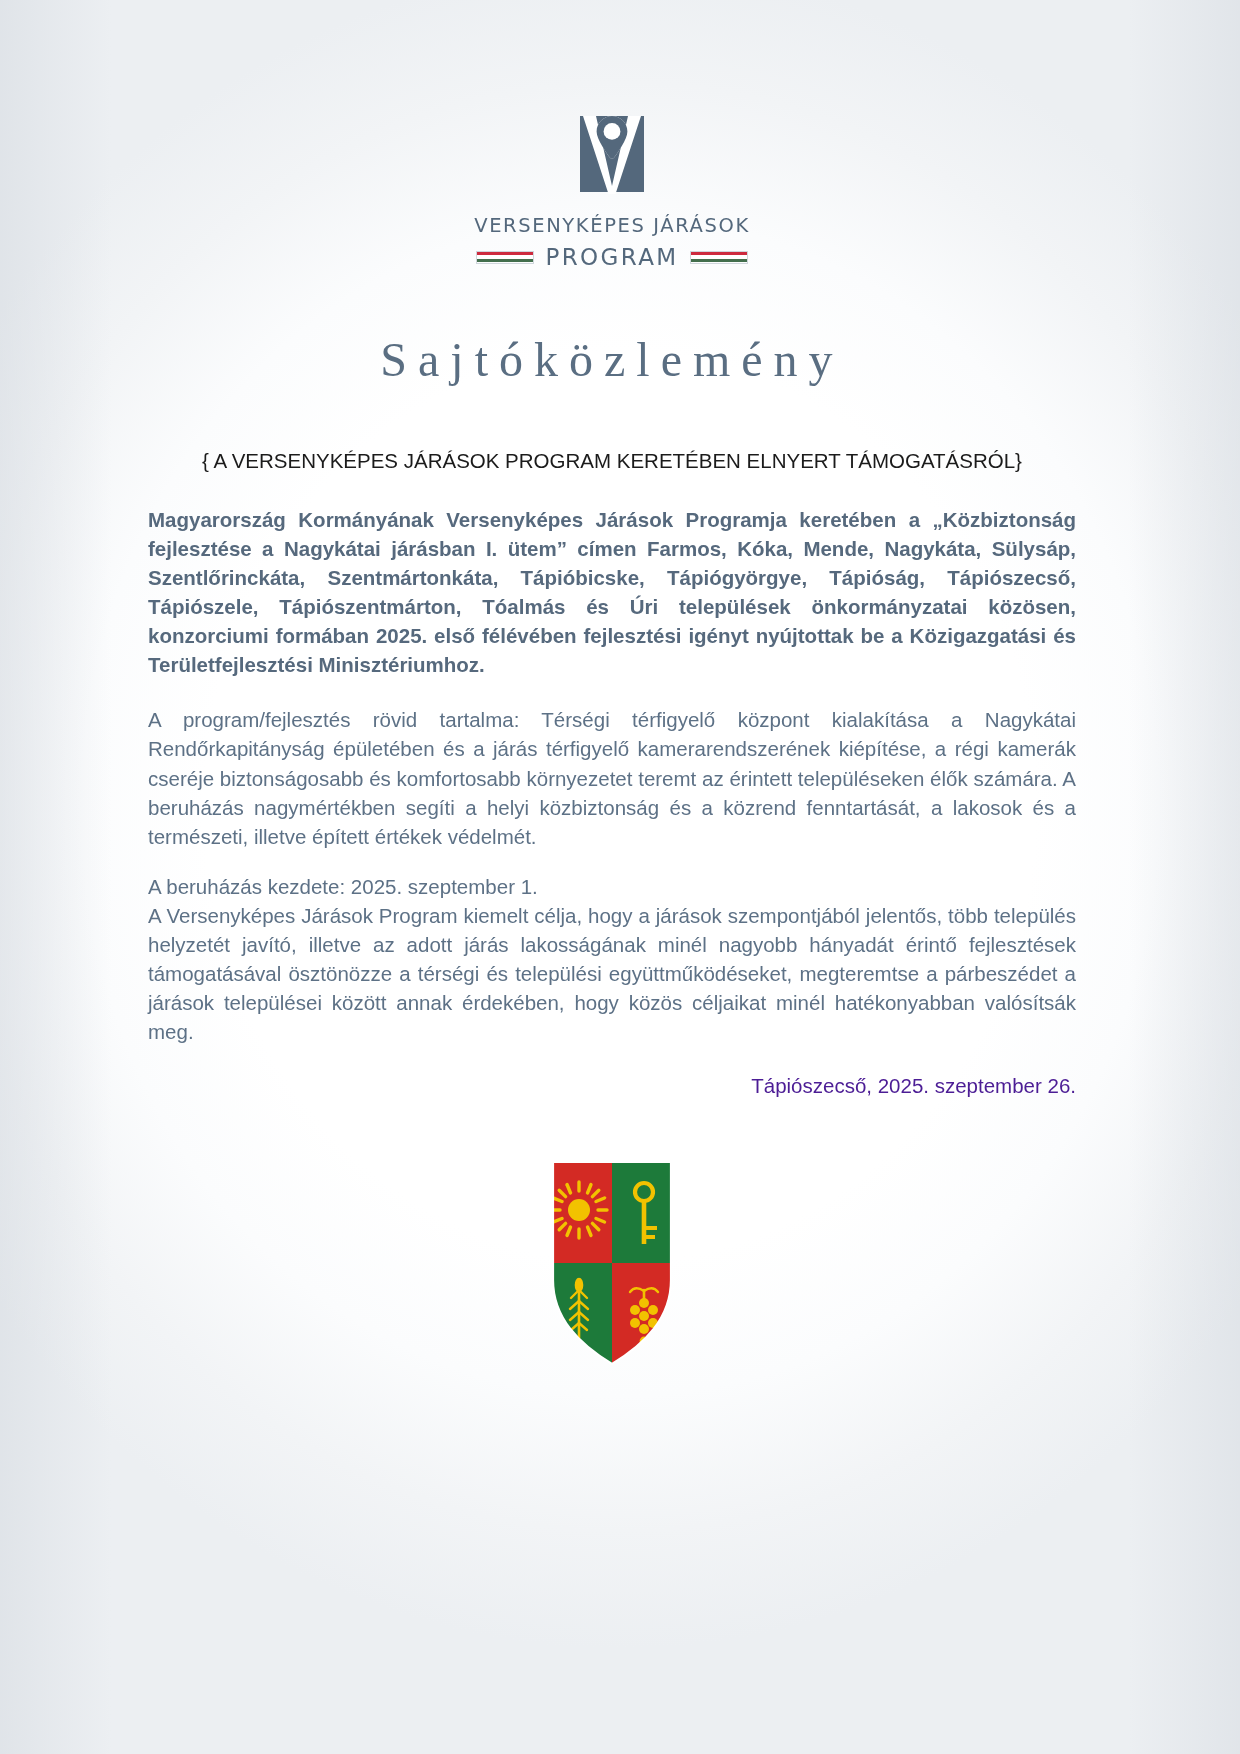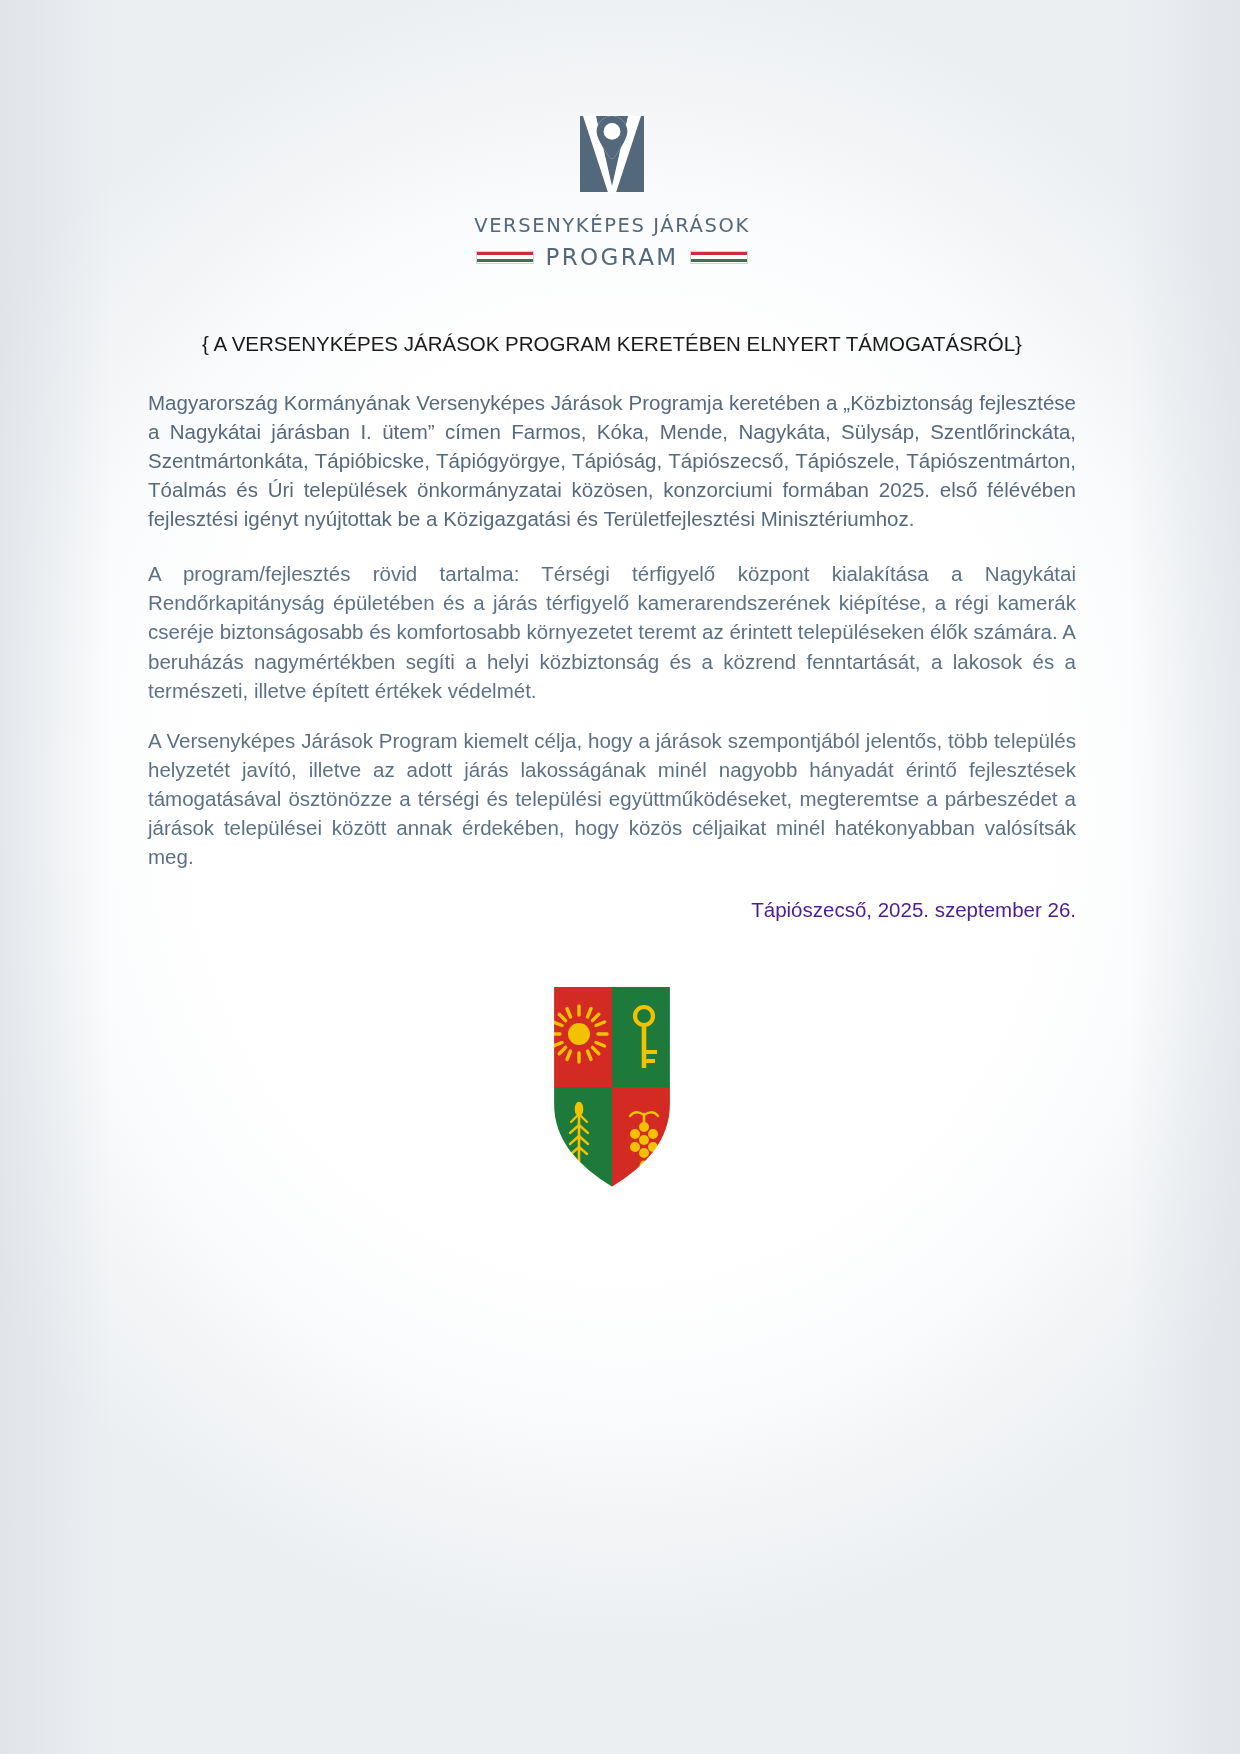--- a/index.html
+++ b/index.html
@@ -109,21 +109,21 @@
     color: #5d7186;
     font-size: 20.5px;
     line-height: 1.42;
   }
   p.para {
     margin: 0 0 21px 0;
     text-align: justify;
     text-justify: inter-word;
   }
   p.para.lead {
-    font-weight: normal;
+    font-weight: bold;
     color: #56697d;
     margin-bottom: 26px;
   }
   p.para.tight { margin-bottom: 0; }
   p.para.nogap { margin-bottom: 21px; }
   .dateline {
     margin-top: 24px;
     text-align: right;
     font-size: 20.5px;
     color: #4c1d95;
@@ -168,26 +168,28 @@
       </span>
       <span class="logo-program-text">PROGRAM</span>
       <span class="hu-flag">
         <span class="r"></span>
           <span class="w"></span>
           <span class="g"></span>
       </span>
     </div>
   </div>
 
+  <h1 class="doc-title">Sajtóközlemény</h1>
 
   <div class="doc-subtitle">{ A VERSENYKÉPES JÁRÁSOK PROGRAM KERETÉBEN ELNYERT TÁMOGATÁSRÓL}</div>
 
   <div class="body-area">
     <p class="para lead">Magyarország Kormányának Versenyképes Járások Programja keretében a „Közbiztonság fejlesztése a Nagykátai járásban I. ütem” címen Farmos, Kóka, Mende, Nagykáta, Sülysáp, Szentlőrinckáta, Szentmártonkáta, Tápióbicske, Tápiógyörgye, Tápióság, Tápiószecső, Tápiószele, Tápiószentmárton, Tóalmás és Úri települések önkormányzatai közösen, konzorciumi formában 2025. első félévében fejlesztési igényt nyújtottak be a Közigazgatási és Területfejlesztési Minisztériumhoz.</p>
     <p class="para nogap">A program/fejlesztés rövid tartalma: Térségi térfigyelő központ kialakítása a Nagykátai Rendőrkapitányság épületében és a járás térfigyelő kamerarendszerének kiépítése, a régi kamerák cseréje biztonságosabb és komfortosabb környezetet teremt az érintett településeken élők számára. A beruházás nagymértékben segíti a helyi közbiztonság és a közrend fenntartását, a lakosok és a természeti, illetve épített értékek védelmét.</p>
+    <p class="para tight">A beruházás kezdete: 2025. szeptember 1.</p>
     <p class="para">A Versenyképes Járások Program kiemelt célja, hogy a járások szempontjából jelentős, több település helyzetét javító, illetve az adott járás lakosságának minél nagyobb hányadát érintő fejlesztések támogatásával ösztönözze a térségi és települési együttműködéseket, megteremtse a párbeszédet a járások települései között annak érdekében, hogy közös céljaikat minél hatékonyabban valósítsák meg.</p>
 
     <div class="dateline">Tápiószecső, 2025. szeptember 26.</div>
   </div>
 
   <div class="crest-wrap">
     <svg class="crest" width="130" height="210" viewBox="0 0 130 210" aria-hidden="true">
       <defs>
         <clipPath id="shieldClip">
           <path d="M6 4 H124 V122 C124 160 98 186 65 206 C32 186 6 160 6 122 Z"></path>

